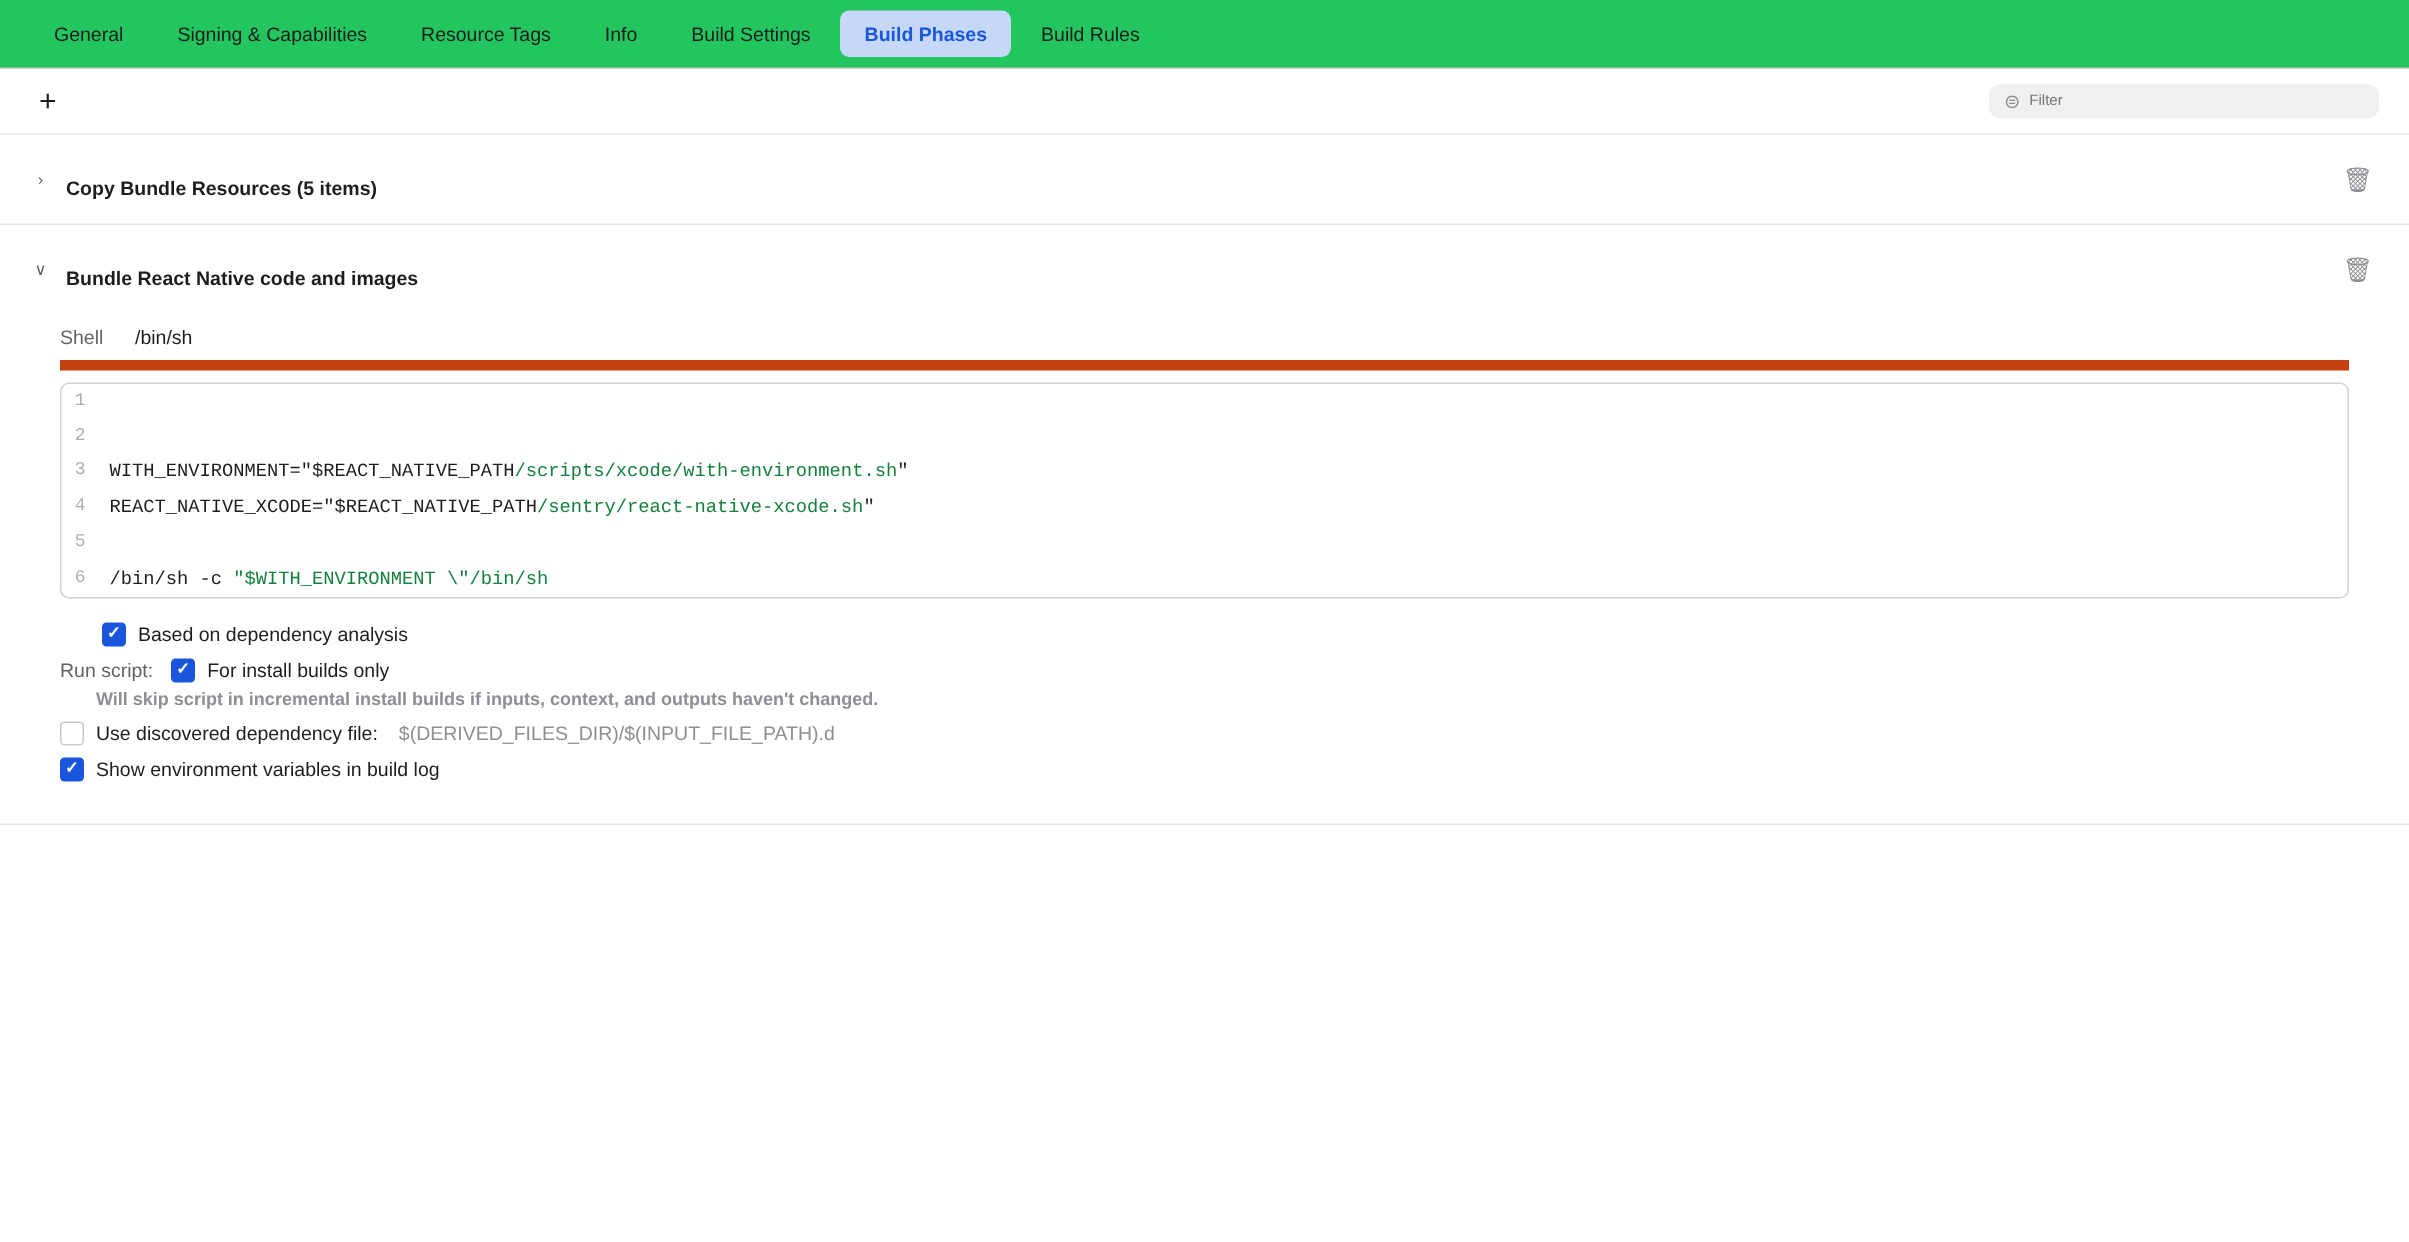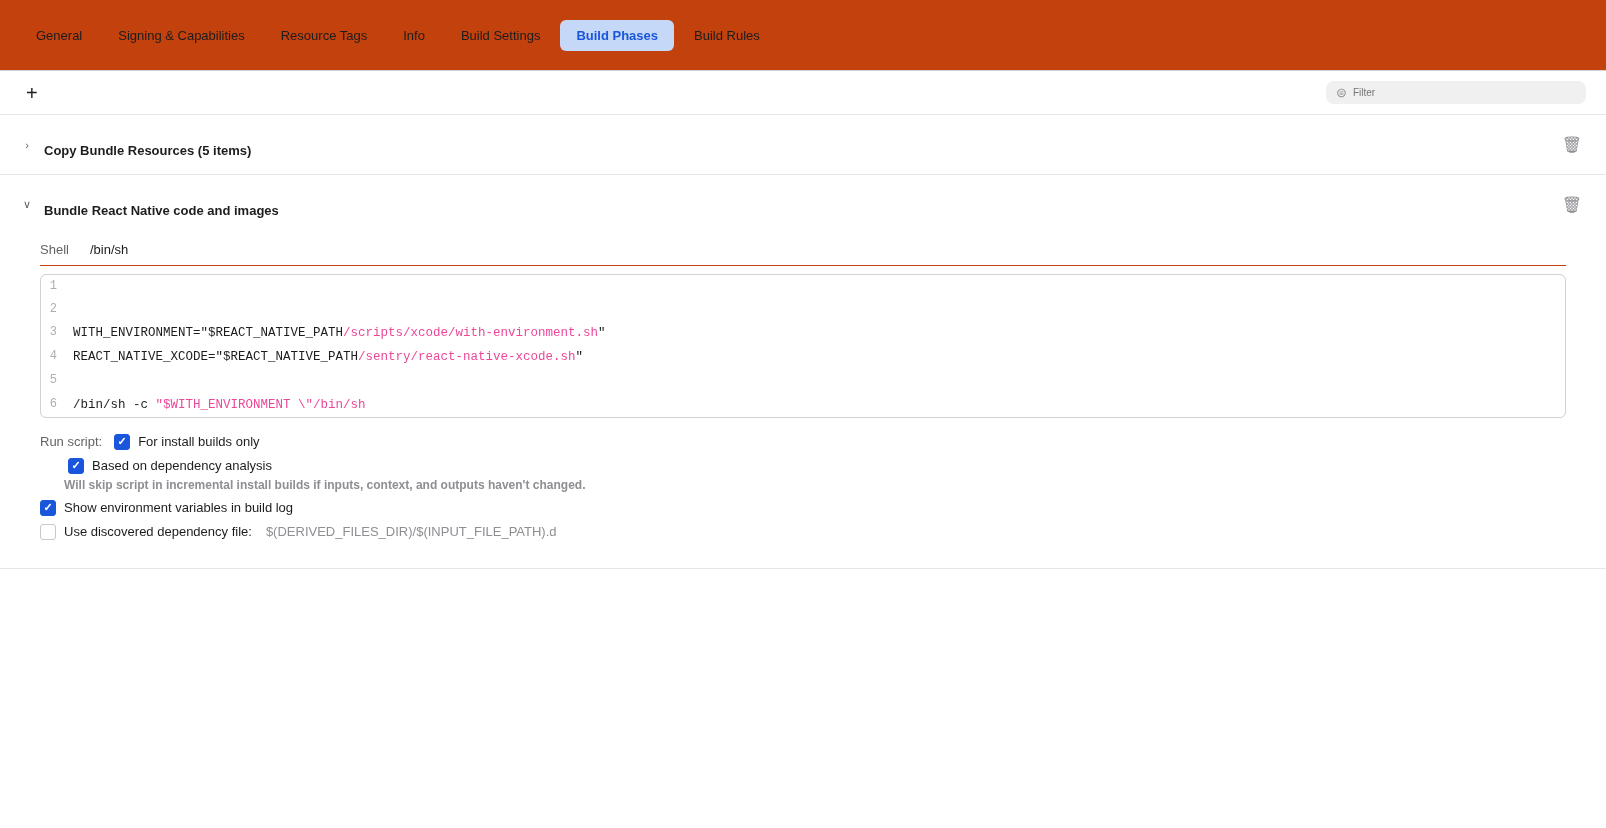--- a/index.html
+++ b/index.html
@@ -9,22 +9,22 @@
       color: #1d1d1f;
       font-size: 13px;
     }
 
     
     .tab-bar {
       display: flex;
       align-items: center;
       border-bottom: 1px solid #d1d1d6;
       padding: 0 20px;
-      height: 71px;
-      background: #c2410c;
+      height: 46px;
+      background: #22c55e;
     }
     .tab-item {
       padding: 8px 16px;
       cursor: pointer;
       font-size: 13px;
       color: #1d1d1f;
       border-radius: 6px;
       margin-right: 4px;
       white-space: nowrap;
       user-select: none;
@@ -119,21 +119,21 @@
     
     .section-body {
       padding: 0 40px 20px 40px;
     }
 
     
     .shell-row {
       display: flex;
       align-items: center;
       padding: 8px 0;
-      border-bottom: 1px solid #c2410c;
+      border-bottom: 7px solid #c2410c;
       margin-bottom: 8px;
     }
     .shell-label {
       color: #636366;
       width: 50px;
       flex-shrink: 0;
       font-size: 13px;
     }
     .shell-value {
       font-size: 13px;
@@ -173,21 +173,21 @@
       font-size: 12px;
       line-height: 1.6;
     }
     .line-code {
       flex: 1;
       white-space: pre;
       line-height: 1.6;
       font-size: 12.5px;
     }
     .kw-purple { color: #9b30e2; }
-    .kw-red { color: #ec4899; }
+    .kw-red { color: #15803d; }
     .kw-black { color: #1d1d1f; }
 
     
     .code-scroll::-webkit-scrollbar {
       width: 10px;
     }
     .code-scroll::-webkit-scrollbar-track {
       background: #f0f0f0;
     }
     .code-scroll::-webkit-scrollbar-thumb {
@@ -338,39 +338,39 @@
           <div class="code-line">
             <span class="line-num">6</span>
             <span class="line-code"><span class="kw-black">/bin/sh -c </span><span class="kw-red">"$WITH_ENVIRONMENT \"/bin/sh</span></span>
           </div>
 
         </div>
       </div>
 
       <div class="options-section">
 
+        <div class="option-row indented">
+          <div class="checkbox checked"></div>
+          <span class="option-label">Based on dependency analysis</span>
+        </div>
+
         <div class="option-row">
           <span class="run-script-label">Run script:</span>
           <div class="checkbox checked"></div>
           <span class="option-label">For install builds only</span>
         </div>
-
-        <div class="option-row indented">
-          <div class="checkbox checked"></div>
-          <span class="option-label">Based on dependency analysis</span>
-        </div>
         <div class="option-hint">Will skip script in incremental install builds if inputs, context, and outputs haven't changed.</div>
-
-        <div class="option-row">
-          <div class="checkbox checked"></div>
-          <span class="option-label">Show environment variables in build log</span>
-        </div>
 
         <div class="option-row">
           <div class="checkbox unchecked"></div>
           <span class="option-label">Use discovered dependency file:</span>
           <span class="option-label" style="color:#8e8e93; margin-left:6px;">$(DERIVED_FILES_DIR)/$(INPUT_FILE_PATH).d</span>
         </div>
+
+        <div class="option-row">
+          <div class="checkbox checked"></div>
+          <span class="option-label">Show environment variables in build log</span>
+        </div>
       </div>
     </div>
   </div>
 
 </div>
 
 </body></html>

